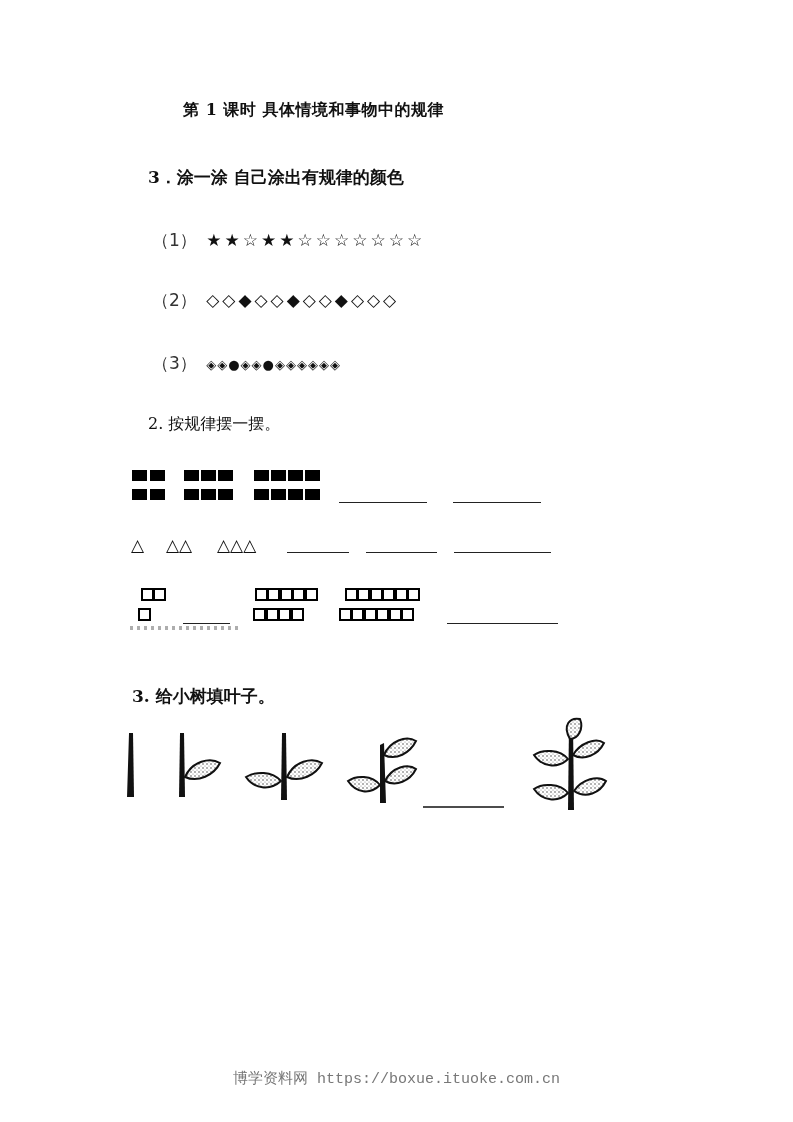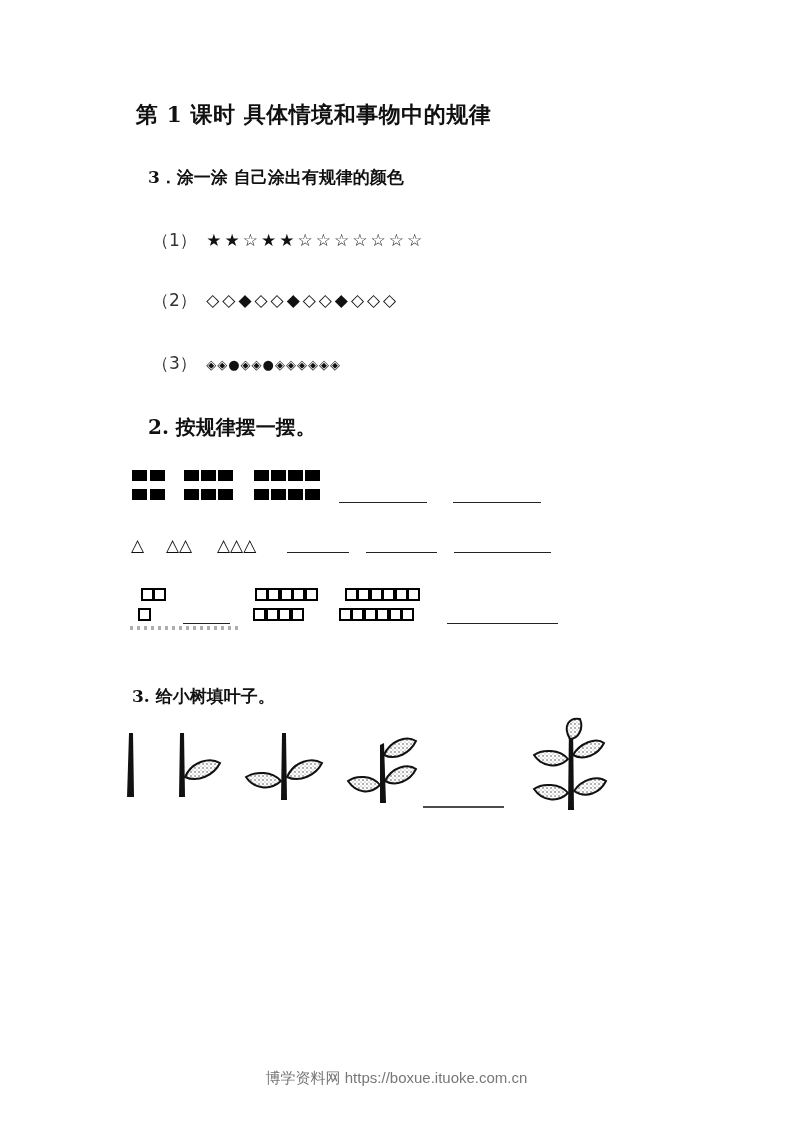--- a/index.html
+++ b/index.html
@@ -1,32 +1,32 @@
 <!DOCTYPE html>
 <html><head>
 <meta charset="utf-8">
 <style>
   html, body { margin: 0; padding: 0; background: #ffffff; }
   body { width: 793px; height: 1122px; position: relative; overflow: hidden;
          font-family: "DejaVu Serif", "Liberation Serif", serif; color: #111; }
   .abs { position: absolute; }
-  .title { left: 0; width: 627px; top: 100px; text-align: center; font-size: 22px; font-weight: bold; letter-spacing: 0.5px; }
+  .title { left: 0; width: 627px; top: 100px; text-align: center; font-size: 16px; font-weight: bold; letter-spacing: 0.5px; }
   .q1 { left: 148px; top: 166px; font-size: 17px; font-weight: bold; }
   .row { left: 152px; font-size: 17px; font-family: "DejaVu Sans", sans-serif; }
   .row .lbl { color: #333; margin-right: 4px; }
   .row .sym { display: inline-block; margin-right: 3px; }
   .row3 .sym { font-size: 13px; margin-right: 1px; }
-  .q2 { left: 148px; top: 414px; font-size: 20px; font-weight: bold; }
+  .q2 { left: 148px; top: 414px; font-size: 16px; font-weight: normal; }
   .q3 { left: 132px; top: 685px; font-size: 17px; font-weight: bold; }
   .blank { height: 0; border-top: 1.5px solid #222; }
   .fsq { width: 15px; height: 11px; background: #000; }
   .osq { width: 9px; height: 9px; border: 2px solid #000; background: #fff; }
   .tri { font-family: "DejaVu Sans", sans-serif; font-size: 17px; }
   .footer { left: 0; width: 793px; top: 1069px; text-align: center; font-size: 15px; color: #777;
-            font-family: Liberation Sans, sans-serif; }
+            font-family: Liberation Mono, monospace; }
   .cutoff { left: 130px; top: 626px; width: 110px; height: 4px;
             background: repeating-linear-gradient(90deg, #777 0 3px, transparent 3px 7px); opacity: 0.6; }
 </style>
 </head>
 <body>
 
 <div class="abs title">第 1 课时  具体情境和事物中的规律</div>
 
 <div class="abs q1">3．涂一涂  自己涂出有规律的颜色</div>
 

